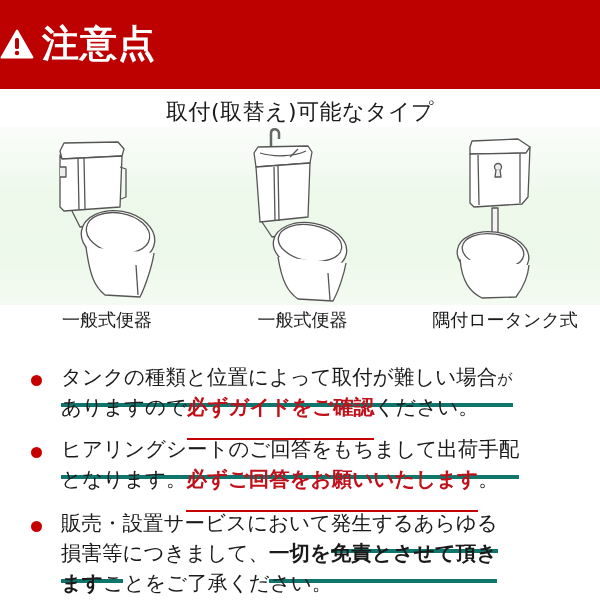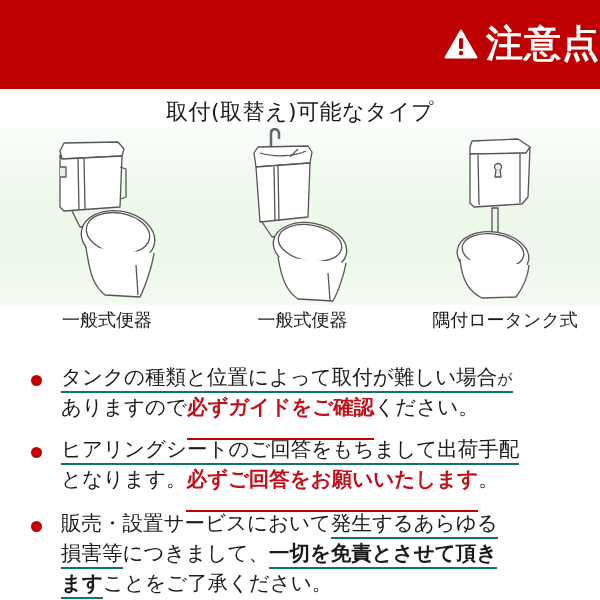--- a/index.html
+++ b/index.html
@@ -2,21 +2,21 @@
 <html><head>
 <meta charset="utf-8">
 <style>
   * { box-sizing: border-box; margin: 0; padding: 0; }
   html, body { width: 600px; height: 600px; background: #ffffff; overflow: hidden; }
   body { font-family: "DejaVu Sans", "Liberation Sans", sans-serif; color: #1a1a1a; position: relative; }
 
   .banner {
     position: absolute; left: 0; top: 0; width: 600px; height: 89px;
     background: #bd0000;
-    display: flex; align-items: center; justify-content: flex-end;
+    display: flex; align-items: center; justify-content: flex-start;
   }
   .banner-inner { display: flex; align-items: center; gap: 8px; margin-top: -2px; }
   .warn-icon { width: 34px; height: 30px; display: block; }
   .banner-title { color: #ffffff; font-weight: bold; font-size: 37px; letter-spacing: 1px; }
 
   .subtitle {
     position: absolute; top: 97px; left: 0; width: 600px; text-align: center;
     font-size: 22px; color: #1a1a1a; letter-spacing: 0.5px;
   }
 
@@ -36,21 +36,21 @@
   .bullet { position: absolute; left: 0; width: 600px; }
   .dot {
     position: absolute; left: 31px; width: 11px; height: 11px; border-radius: 50%;
     background: #c40000;
   }
   .btext {
     position: absolute; left: 61px; width: 500px; font-size: 20.5px; line-height: 30px;
     color: #1a1a1a; white-space: nowrap;
   }
   .line { display: block; height: 30px; }
-  .ul-gray { border-bottom: 2px solid #0f766e; padding-bottom: 2px; }
+  .ul-gray { border-bottom: 4px solid #0f766e; padding-bottom: 14px; }
   .ul-red { border-bottom: 2px solid #c40000; padding-bottom: 19px; }
   .em-red { color: #c0101a; font-weight: bold; }
   .bold { font-weight: bold; }
   .small { font-size: 15px; }
 </style>
 </head>
 <body>
 
 <div class="banner">
   <div class="banner-inner">

